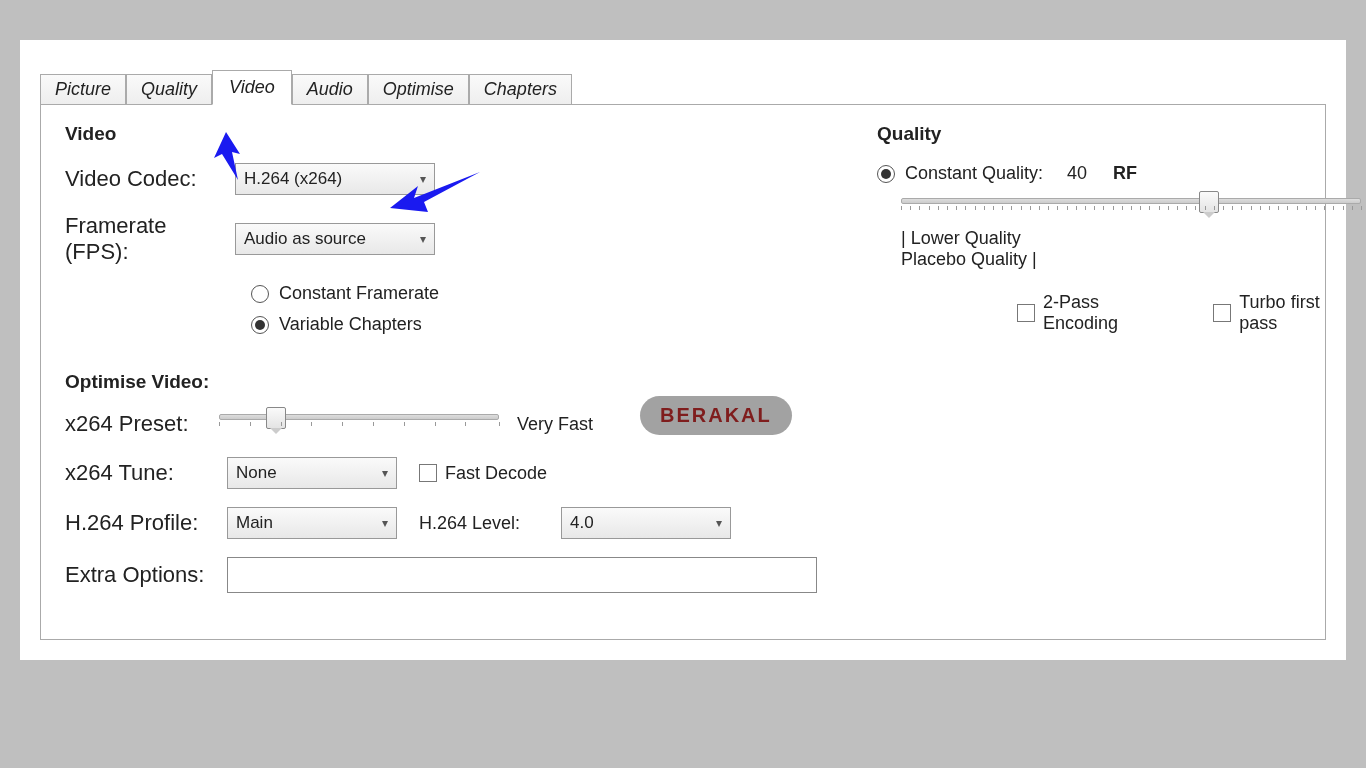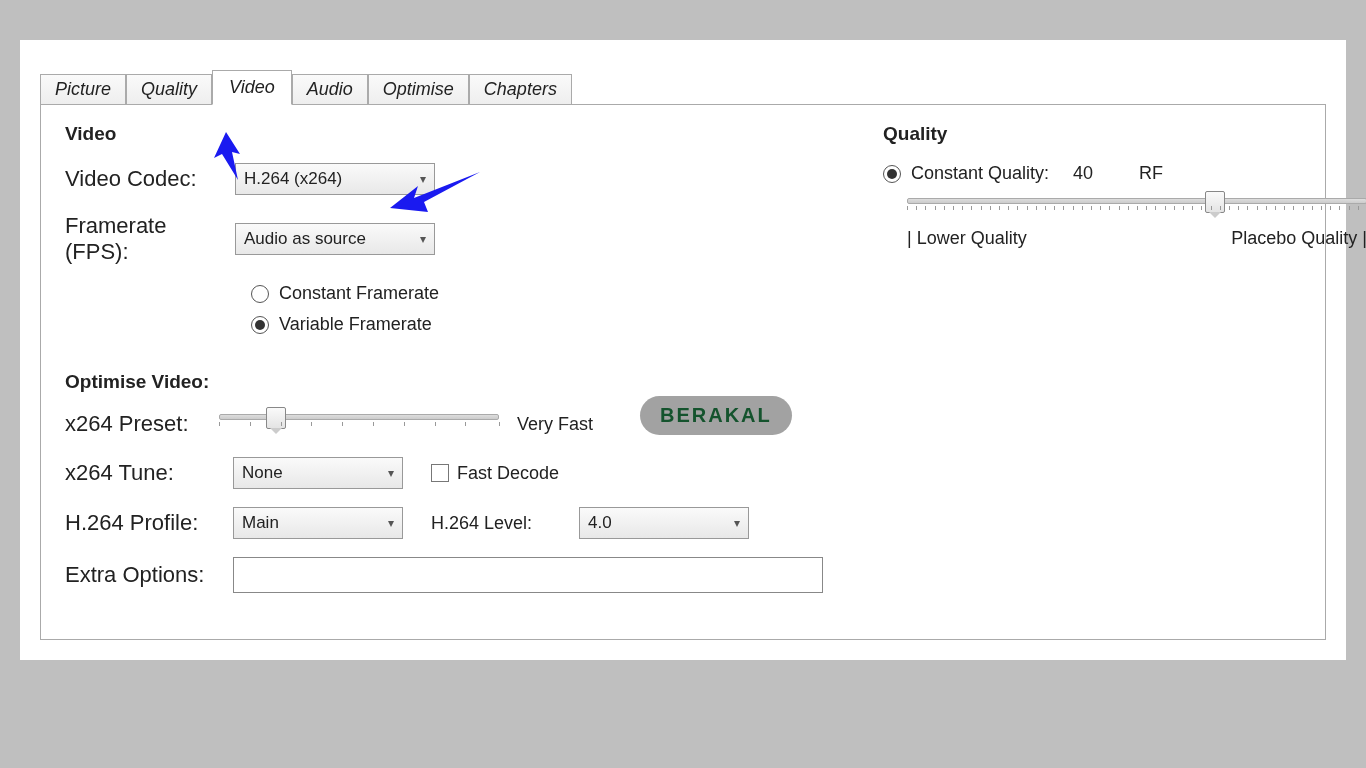--- a/index.html
+++ b/index.html
@@ -56,56 +56,56 @@
     display: inline-flex; align-items: center; justify-content: center;
     cursor: pointer; flex-shrink: 0;
   }
   .radio.checked::after { content: ""; width: 10px; height: 10px; background: #333; border-radius: 50%; }
   .checkbox {
     width: 18px; height: 18px; border: 1.5px solid #777; background: #fff;
     display: inline-block; cursor: pointer; flex-shrink: 0;
   }
   .check-row { display: inline-flex; align-items: center; gap: 8px; font-size: 18px; }
   .qval { margin-left: 14px; }
-  .rf-label { margin-left: 36px; font-weight: 400; }
+  .rf-label { margin-left: 16px; font-weight: 700; }
   .slider-wrap { margin: 14px 0 8px 24px; width: 460px; }
   .slider-track {
     height: 6px; background: linear-gradient(#ddd,#ccc); border: 1px solid #aaa; border-radius: 2px; position: relative;
   }
   .slider-thumb {
     position: absolute; top: -8px; width: 20px; height: 22px;
     background: linear-gradient(#fafafa,#e4e4e4);
     border: 1px solid #888; border-radius: 2px;
     transform: translateX(-50%);
     cursor: pointer;
   }
   .slider-thumb::after {
     content:""; position:absolute; bottom:-6px; left:50%; transform:translateX(-50%);
     border-left:6px solid transparent; border-right:6px solid transparent; border-top:6px solid #ccc;
   }
   .ticks { height: 12px; position: relative; margin-top: 2px; }
   .ticks span { position: absolute; top: 0; width: 1px; height: 4px; background: #999; }
-  .quality-labels { display: flex; justify-content: space-between; margin: 10px 0 22px 24px; width: 460px; font-size: 18px; }
+  .quality-labels { display: flex; justify-content: space-between; margin: 10px 0 22px 24px; width: 460px; font-size: 18px; flex-direction: column; }
   .textinput {
     border: 1px solid #888; height: 30px; background: #fff; padding: 2px 6px; font-size: 16px;
   }
   .sub-checks { margin-left: 140px; display: flex; gap: 36px; margin-top: 8px; }
   .optimise { margin-top: 36px; }
   .preset-slider { width: 280px; margin-left: 10px; }
   .preset-row { display:flex; align-items:center; gap:4px; margin-bottom: 20px;}
   .preset-row .label { width: 140px; }
   .preset-val { margin-left: 14px; font-size: 18px; }
-  .opt-row { display:flex; align-items:center; gap: 28px; margin-bottom: 18px; }
+  .opt-row { display:flex; align-items:center; gap: 22px; margin-bottom: 18px; }
   .opt-row .label { width: 140px; }
   .opt-row .dropdown { min-width: 170px; }
   .extra-input { width: 590px; height: 36px; }
   .arrow { position: absolute; color: #1a1af0; pointer-events: none; }
   .watermark {
     position: absolute; top: 356px; left: 620px;
-    background: #a2a2a2; color: #14532d; font-weight: 700;
+    background: #a2a2a2; color: #7f1d1d; font-weight: 700;
     letter-spacing: 2px; padding: 8px 20px; border-radius: 22px;
     font-size: 20px;
   }
 </style>
 </head>
 <body>
 
 <div class="window">
 
   <div class="tabs">
@@ -138,21 +138,21 @@
             <span class="caret">▾</span>
           </div>
         </div>
 
         <div class="radio-row">
           <span class="radio"></span>
           <span>Constant Framerate</span>
         </div>
         <div class="radio-row">
           <span class="radio checked"></span>
-          <span>Variable Framerate</span>
+          <span>Variable Chapters</span>
         </div>
 
         <div class="optimise">
           <div class="section-title">Optimise Video:</div>
 
           <div class="preset-row">
             <div class="label">x264 Preset:</div>
             <div class="preset-slider">
               <div class="slider-wrap" style="margin:0; width:280px;">
                 <div class="slider-track">
@@ -274,20 +274,30 @@
               <span style="left: 98%;"></span>
               <span style="left: 100%;"></span>
             </div>
         </div>
         <div class="quality-labels">
           <span>| Lower Quality</span>
           <span>Placebo Quality |</span>
         </div>
 
 
+        <div class="sub-checks">
+          <div class="check-row">
+            <span class="checkbox"></span>
+            <span>2-Pass Encoding</span>
+          </div>
+          <div class="check-row">
+            <span class="checkbox"></span>
+            <span>Turbo first pass</span>
+          </div>
+        </div>
       </div>
     </div>
   </div>
 
   <svg class="arrow" style="top:92px; left:186px;" width="40" height="50">
     <polygon points="20,0 34,22 26,20 32,48 16,22 8,26" fill="#1a1af0"></polygon>
   </svg>
   <svg class="arrow" style="top:128px; left:370px;" width="90" height="50">
     <polygon points="0,40 28,18 24,30 90,4 34,34 38,44" fill="#1a1af0"></polygon>
   </svg>

